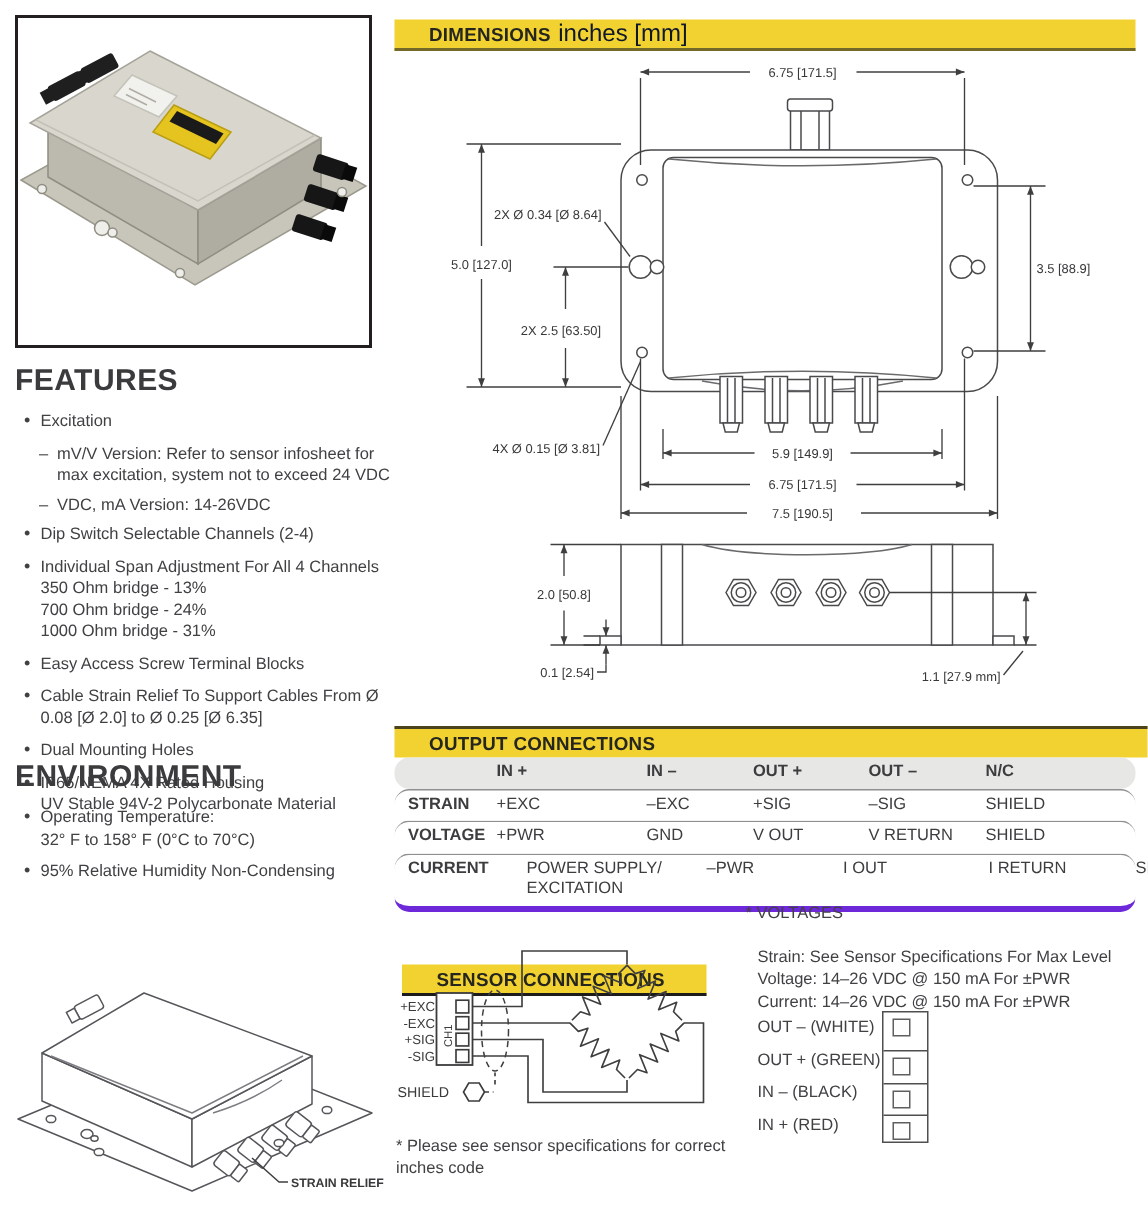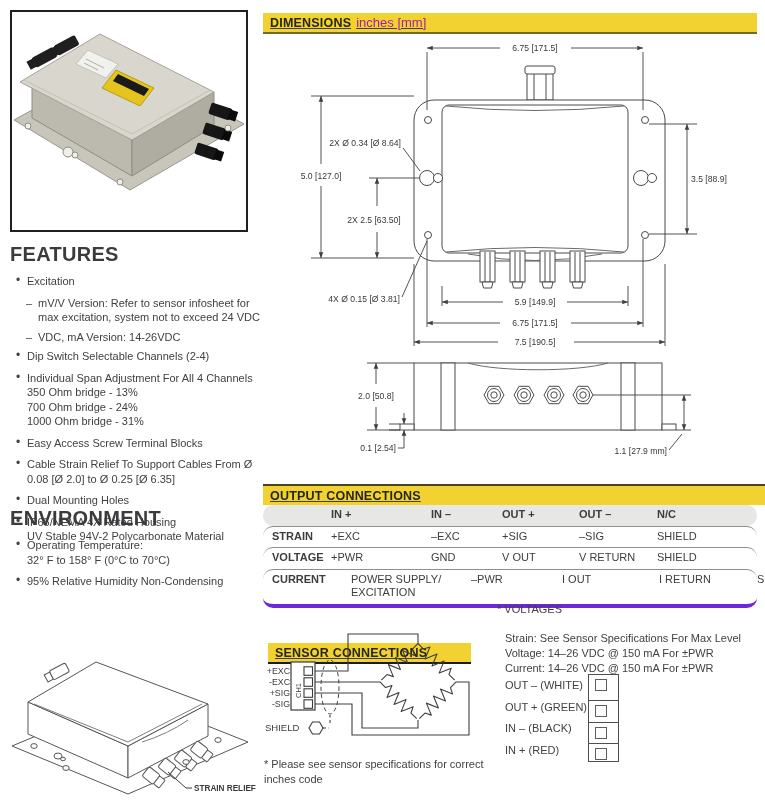--- a/index.html
+++ b/index.html
@@ -19,23 +19,23 @@
         white-space: pre-line; margin-bottom: 7px; color: #414144; }
   .li.bullet::before { content: "•"; position: absolute; left: 6px; top: -1px; font-size: 12px; color: #414144; }
   .li.dash { margin-left: 16px; padding-left: 12px; margin-bottom: 5px; }
   .li.dash::before { content: "–"; position: absolute; left: 0; color: #414144; }
 
   .iso-wrap { position: absolute; left: 10px; top: 645px; width: 248px; height: 160px; }
   .iso-wrap svg { display: block; width: 100%; height: 100%; }
 
   
   .bar { position: absolute; height: 21px; background: #f2d230; display: flex; align-items: center;
-         gap: 5px; padding-left: 7px; text-decoration: underline; }
+         gap: 5px; padding-left: 23px; }
   .bar .t { font-size: 12.5px; font-weight: bold; color: #262620; letter-spacing: .2px; }
-  .bar .u { font-size: 13px; color: #a21caf; }
+  .bar .u { font-size: 16px; color: #0f172a; }
   .bar-dim { left: 263px; top: 13px; width: 494px; border-bottom: 2px solid #75692a; }
   .bar-out { left: 263px; top: 484px; width: 573px; border-top: 2px solid #4b421e; }
   .bar-sen { left: 268px; top: 607px; width: 203px; border-bottom: 2px solid #1c1c1c; margin-top: 36px; }
 
   
   .dim-wrap { position: absolute; left: 263px; top: 36px; width: 494px; height: 446px; }
   .dim-wrap svg { display: block; width: 100%; height: 100%; }
   .dim-wrap text { font-family: "Liberation Sans", sans-serif; font-size: 8.6px; fill: #38383a; }
 
   

